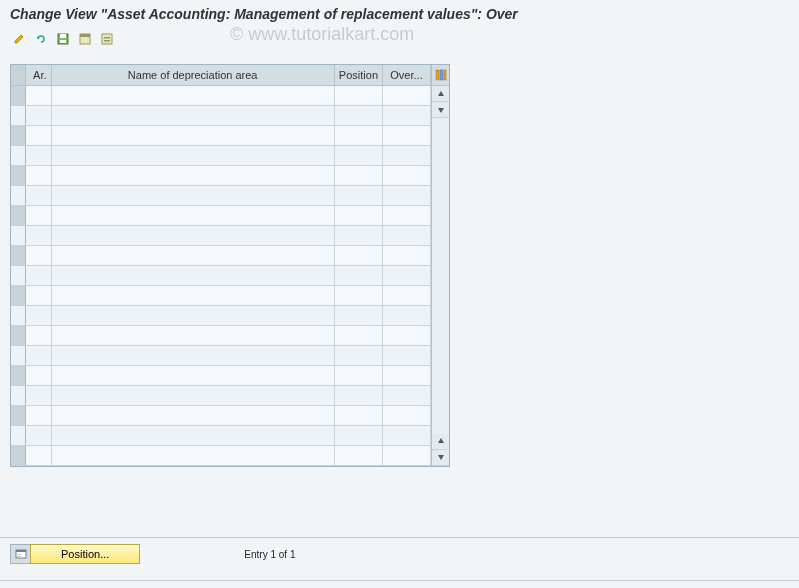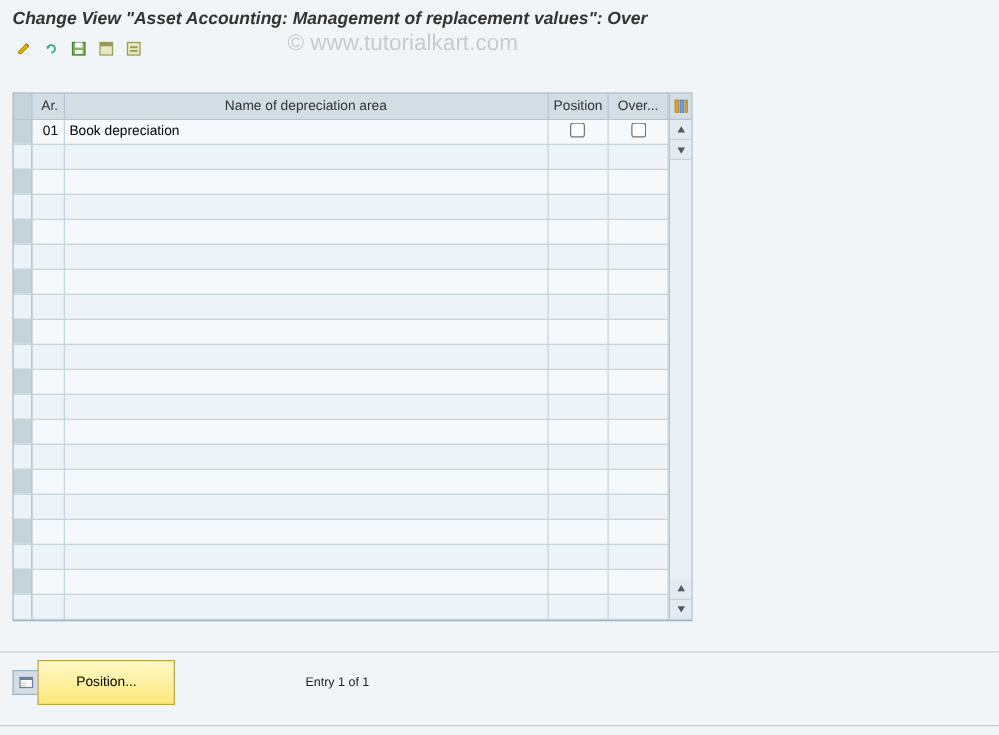--- a/index.html
+++ b/index.html
@@ -42,24 +42,24 @@
       position: absolute;
       top: 24px;
       left: 230px;
       color: rgba(150,150,150,0.45);
       font-size: 18px;
       font-weight: 500;
       pointer-events: none;
       z-index: 50;
     }
     .table-region {
-      margin: 20px 10px;
+      margin: 10px 10px;
       border: 1px solid #9fb4c4;
       display: flex;
-      width: 544px;
+      width: 440px;
       background: #e9eff3;
     }
     .table-main { flex: 1; }
     table { border-collapse: collapse; width: 100%; }
     th {
       background: #d3dde4;
       border-right: 1px solid #b3c3cf;
       border-bottom: 1px solid #b3c3cf;
       font-weight: normal;
       text-align: center;
@@ -118,21 +118,21 @@
     }
     .pos-btn-wrap { display:flex; align-items:center; }
     .pos-icon {
       width: 20px; height: 20px;
       background: #d6dde3;
       border:1px solid #9fb4c4;
       border-right:none;
       display:flex;align-items:center;justify-content:center;
     }
     .pos-btn {
-      height: 36px;
+      height: 20px;
       padding: 0 30px;
       background: linear-gradient(#fff9c8,#fde87a);
       border: 1px solid #b8a642;
       font-size: 11px;
       cursor: pointer;
       display:flex;align-items:center;
     }
     .entry-text { margin-left: 96px; font-size:10px; color:#222; }
     .bottom-border {
       position:absolute; left:0; right:0; bottom:0; height:8px;
@@ -191,27 +191,20 @@
           <th class="sel-col"></th>
           <th class="ar-col">Ar.</th>
           <th class="name-col">Name of depreciation area</th>
           <th class="chk-col">Position</th>
           <th class="chk-col">Over...</th>
         </tr>
       </thead>
       <tbody id="tbody">
           <tr>
             <td class="sel-cell"></td>
-            <td class="ar-cell">01</td>
-            <td>Book depreciation</td>
-            <td class="chk-cell"><input type="checkbox" style=""></td>
-            <td class="chk-cell"><input type="checkbox" style=""></td>
-          </tr>
-          <tr>
-            <td class="sel-cell"></td>
             <td class="ar-cell"></td>
             <td></td>
             <td class="chk-cell"></td>
             <td class="chk-cell"></td>
           </tr>
           <tr>
             <td class="sel-cell"></td>
             <td class="ar-cell"></td>
             <td></td>
             <td class="chk-cell"></td>

